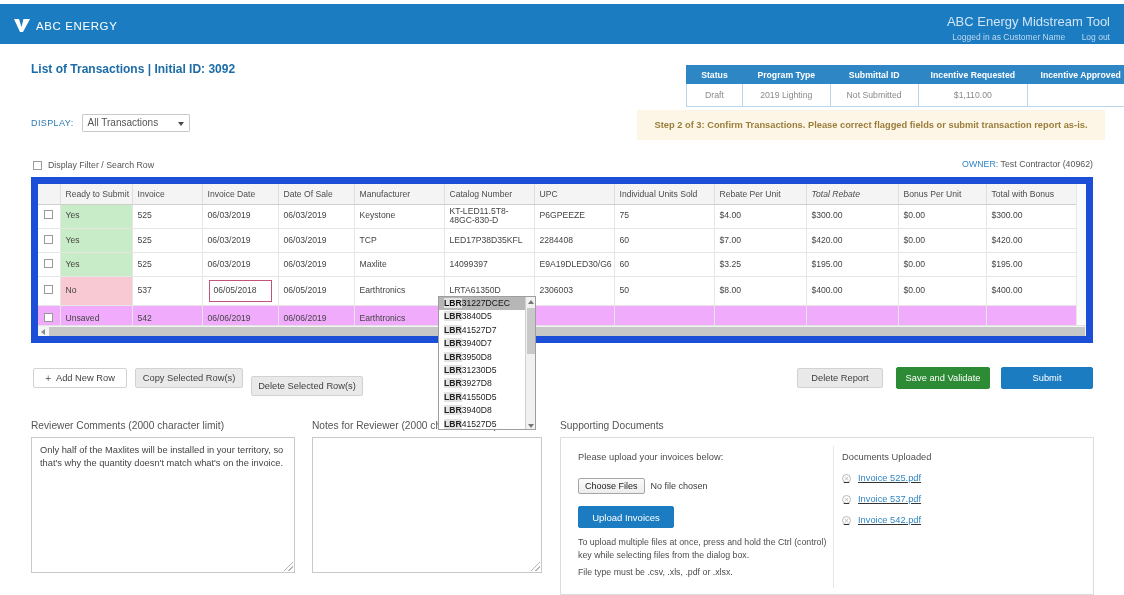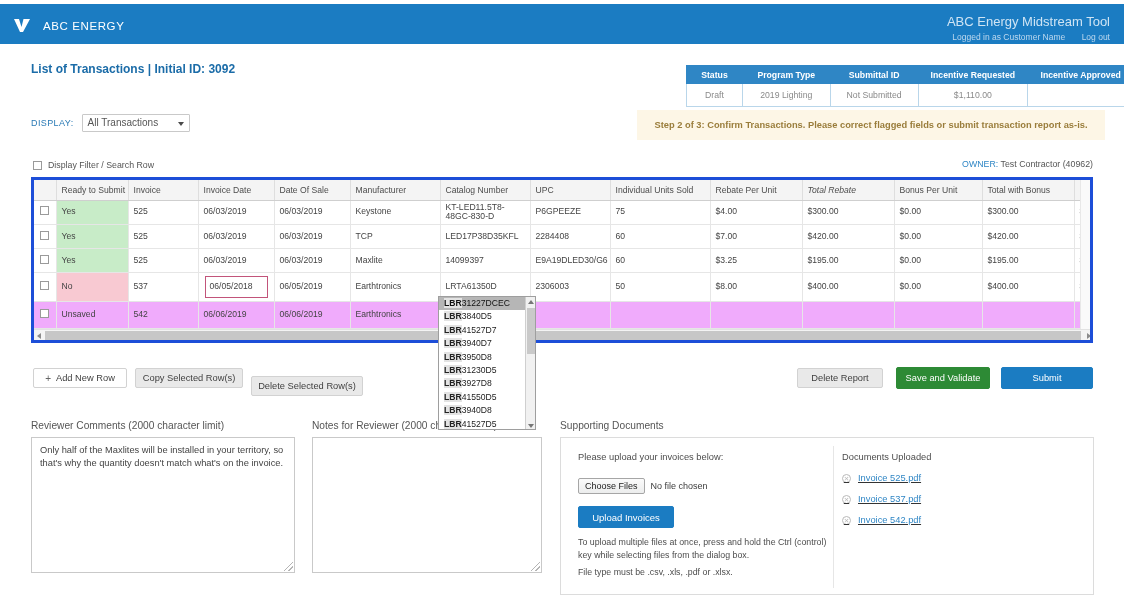--- a/index.html
+++ b/index.html
@@ -13,21 +13,21 @@
     overflow:hidden;
     position:relative;
   }
 
   
   .topbar {
     position:absolute; left:0; top:4px; width:1124px; height:40px;
     background:#1b7cc2;
     color:#fff;
   }
-  .brand { position:absolute; left:14px; top:14px; display:flex; align-items:center; gap:13px; }
+  .brand { position:absolute; left:14px; top:14px; display:flex; align-items:center; gap:6px; }
   .brand-mark { width:16px; height:15px; display:block; }
   .brand-text { font-size:11.5px; letter-spacing:.6px; color:#fff; }
   .tool-title {
     position:absolute; right:14px; top:10px; width:280px; text-align:right;
     font-size:13px; color:#cfe4f4; font-weight:400;
   }
   .tool-sub {
     position:absolute; right:14px; top:28px; width:280px; text-align:right;
     font-size:8.5px; color:#bdd8ef;
   }
@@ -80,21 +80,21 @@
   .filter-row { position:absolute; left:33px; top:160px; display:flex; align-items:center; gap:6px; }
   .chk { width:9px;height:9px;border:1px solid #9a9a9a;background:#fff;display:inline-block; }
   .filter-label { font-size:8.8px; color:#555; }
   .owner { position:absolute; right:31px; top:159px; font-size:8.8px; }
   .owner .k { color:#2f86c5; }
   .owner .v { color:#555; }
 
   
   .grid-wrap {
     position:absolute; left:31px; top:177px; width:1062px; height:166px;
-    border:3px solid #1d4ed8; background:#fff; overflow:hidden;
+    border:7px solid #1d4ed8; background:#fff; overflow:hidden;
   }
   table.grid { border-collapse:collapse; width:1135px; table-layout:fixed; }
   table.grid th {
     background:#f4f4f4; font-size:8.6px; color:#4c4c4c; font-weight:normal;
     text-align:left; height:20px; padding:0 5px;
     border-right:1px solid #dedede; border-bottom:1px solid #cfcfcf;
     white-space:nowrap; overflow:hidden;
   }
   table.grid td {
     font-size:8.6px; color:#444; height:24px; padding:2px 5px; vertical-align:middle;

